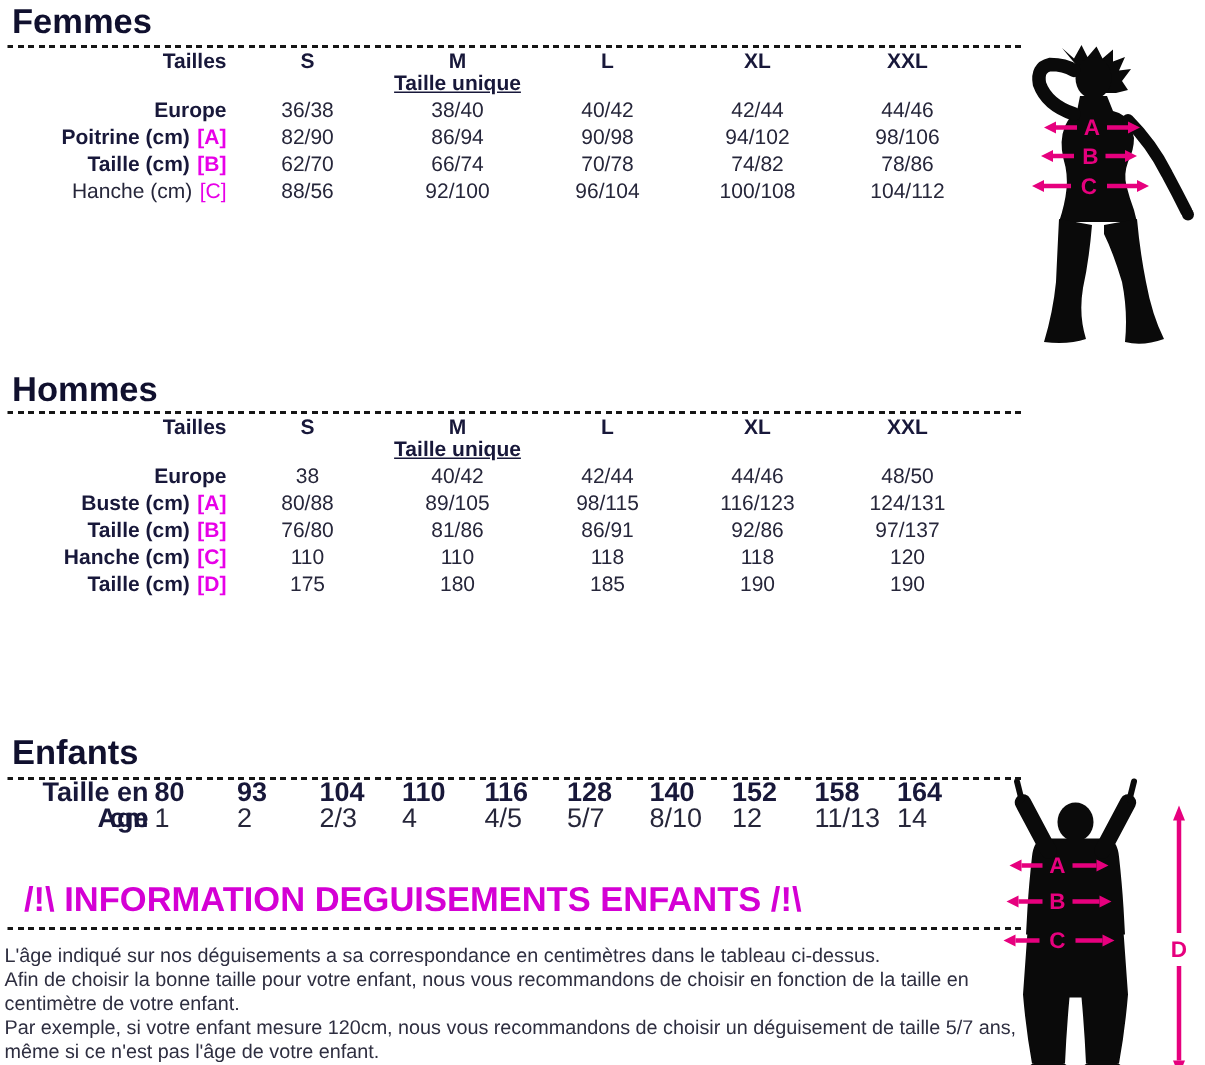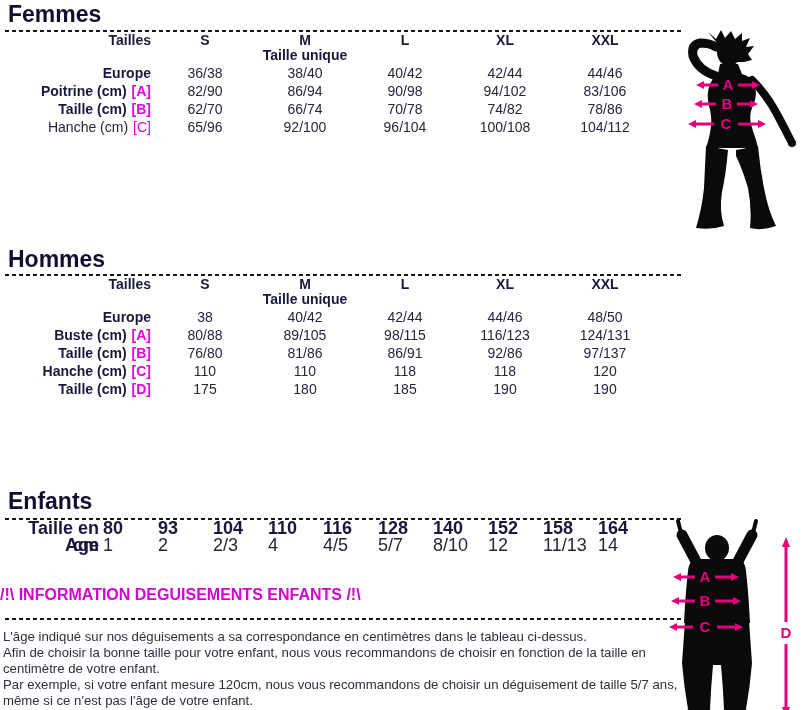--- a/index.html
+++ b/index.html
@@ -30,38 +30,38 @@
   #sec-info .rule    { top:35px; }
 
   .size-table { position:absolute; left:0; top:33px; }
   #sec-hommes .size-table { top:32px; }
   .trow { display:flex; }
   .tcell { font-size:14px; color:#26263a; }
   .label { width:155px; text-align:right; padding-right:4px; }
   .col   { width:100px; text-align:center; }
   .bold  { font-weight:bold; color:#18183a; }
   .hdr .tcell  { height:15px; line-height:15px; }
-  .sub .tcell  { height:16px; line-height:14px; }
+  .sub .tcell  { height:16px; line-height:14px;text-decoration:underline; }
   .data .tcell { height:18px; line-height:18px; }
   .letter { color:#e800e8; margin-left:5px; }
   .letter.bold { font-weight:bold; }
 
   .enfants-table { position:absolute; left:0; top:33px; }
   .enfants-table .trow { height:17px; }
   .enfants-table .tcell { line-height:17px; font-size:18px; }
   .label2 { width:103px; text-align:right; padding-right:4px; }
   .col2   { width:55px; text-align:left; }
 
   .figure { position:absolute; }
   #fig-woman { left:652px; top:30px; }
   #fig-man   { left:645px; top:272px; }
 
   #info-title {
-    position:absolute; top:3px; left:0;
-    font-size:16px; font-weight:bold; color:#d400d4;
+    position:absolute; top:3px; left:16px;
+    font-size:23px; font-weight:bold; color:#d400d4;
   }
   .paragraphs { position:absolute; top:46px; left:3px; right:0; }
   .paragraphs p {
     font-size:13.2px; line-height:15.9px; color:#2e2e40;
   }
 </style>
 </head>
 <body>
 
 <div class="section" id="sec-femmes">
@@ -91,33 +91,33 @@
         <div class="tcell col">40/42</div>
         <div class="tcell col">42/44</div>
         <div class="tcell col">44/46</div>
       </div>
       <div class="trow data">
         <div class="tcell label bold"><span>Poitrine (cm)</span><span class="letter bold">[A]</span></div>
         <div class="tcell col">82/90</div>
         <div class="tcell col">86/94</div>
         <div class="tcell col">90/98</div>
         <div class="tcell col">94/102</div>
-        <div class="tcell col">83/106</div>
+        <div class="tcell col">98/106</div>
       </div>
       <div class="trow data">
         <div class="tcell label bold"><span>Taille (cm)</span><span class="letter bold">[B]</span></div>
         <div class="tcell col">62/70</div>
         <div class="tcell col">66/74</div>
         <div class="tcell col">70/78</div>
         <div class="tcell col">74/82</div>
         <div class="tcell col">78/86</div>
       </div>
       <div class="trow data">
         <div class="tcell label"><span>Hanche (cm)</span><span class="letter">[C]</span></div>
-        <div class="tcell col">65/96</div>
+        <div class="tcell col">88/56</div>
         <div class="tcell col">92/100</div>
         <div class="tcell col">96/104</div>
         <div class="tcell col">100/108</div>
         <div class="tcell col">104/112</div>
       </div>
     </div>
 
   <svg class="figure" id="fig-woman" width="150" height="207" viewBox="0 0 150 207">
     <g fill="#0a0a0a">
       <polygon points="66,14 56,2 64,9 69,0 73,8 79,1 83,9 90,3 90,11 98,8 94,17 102,16 96,24 100,30 92,32 70,32"></polygon>

